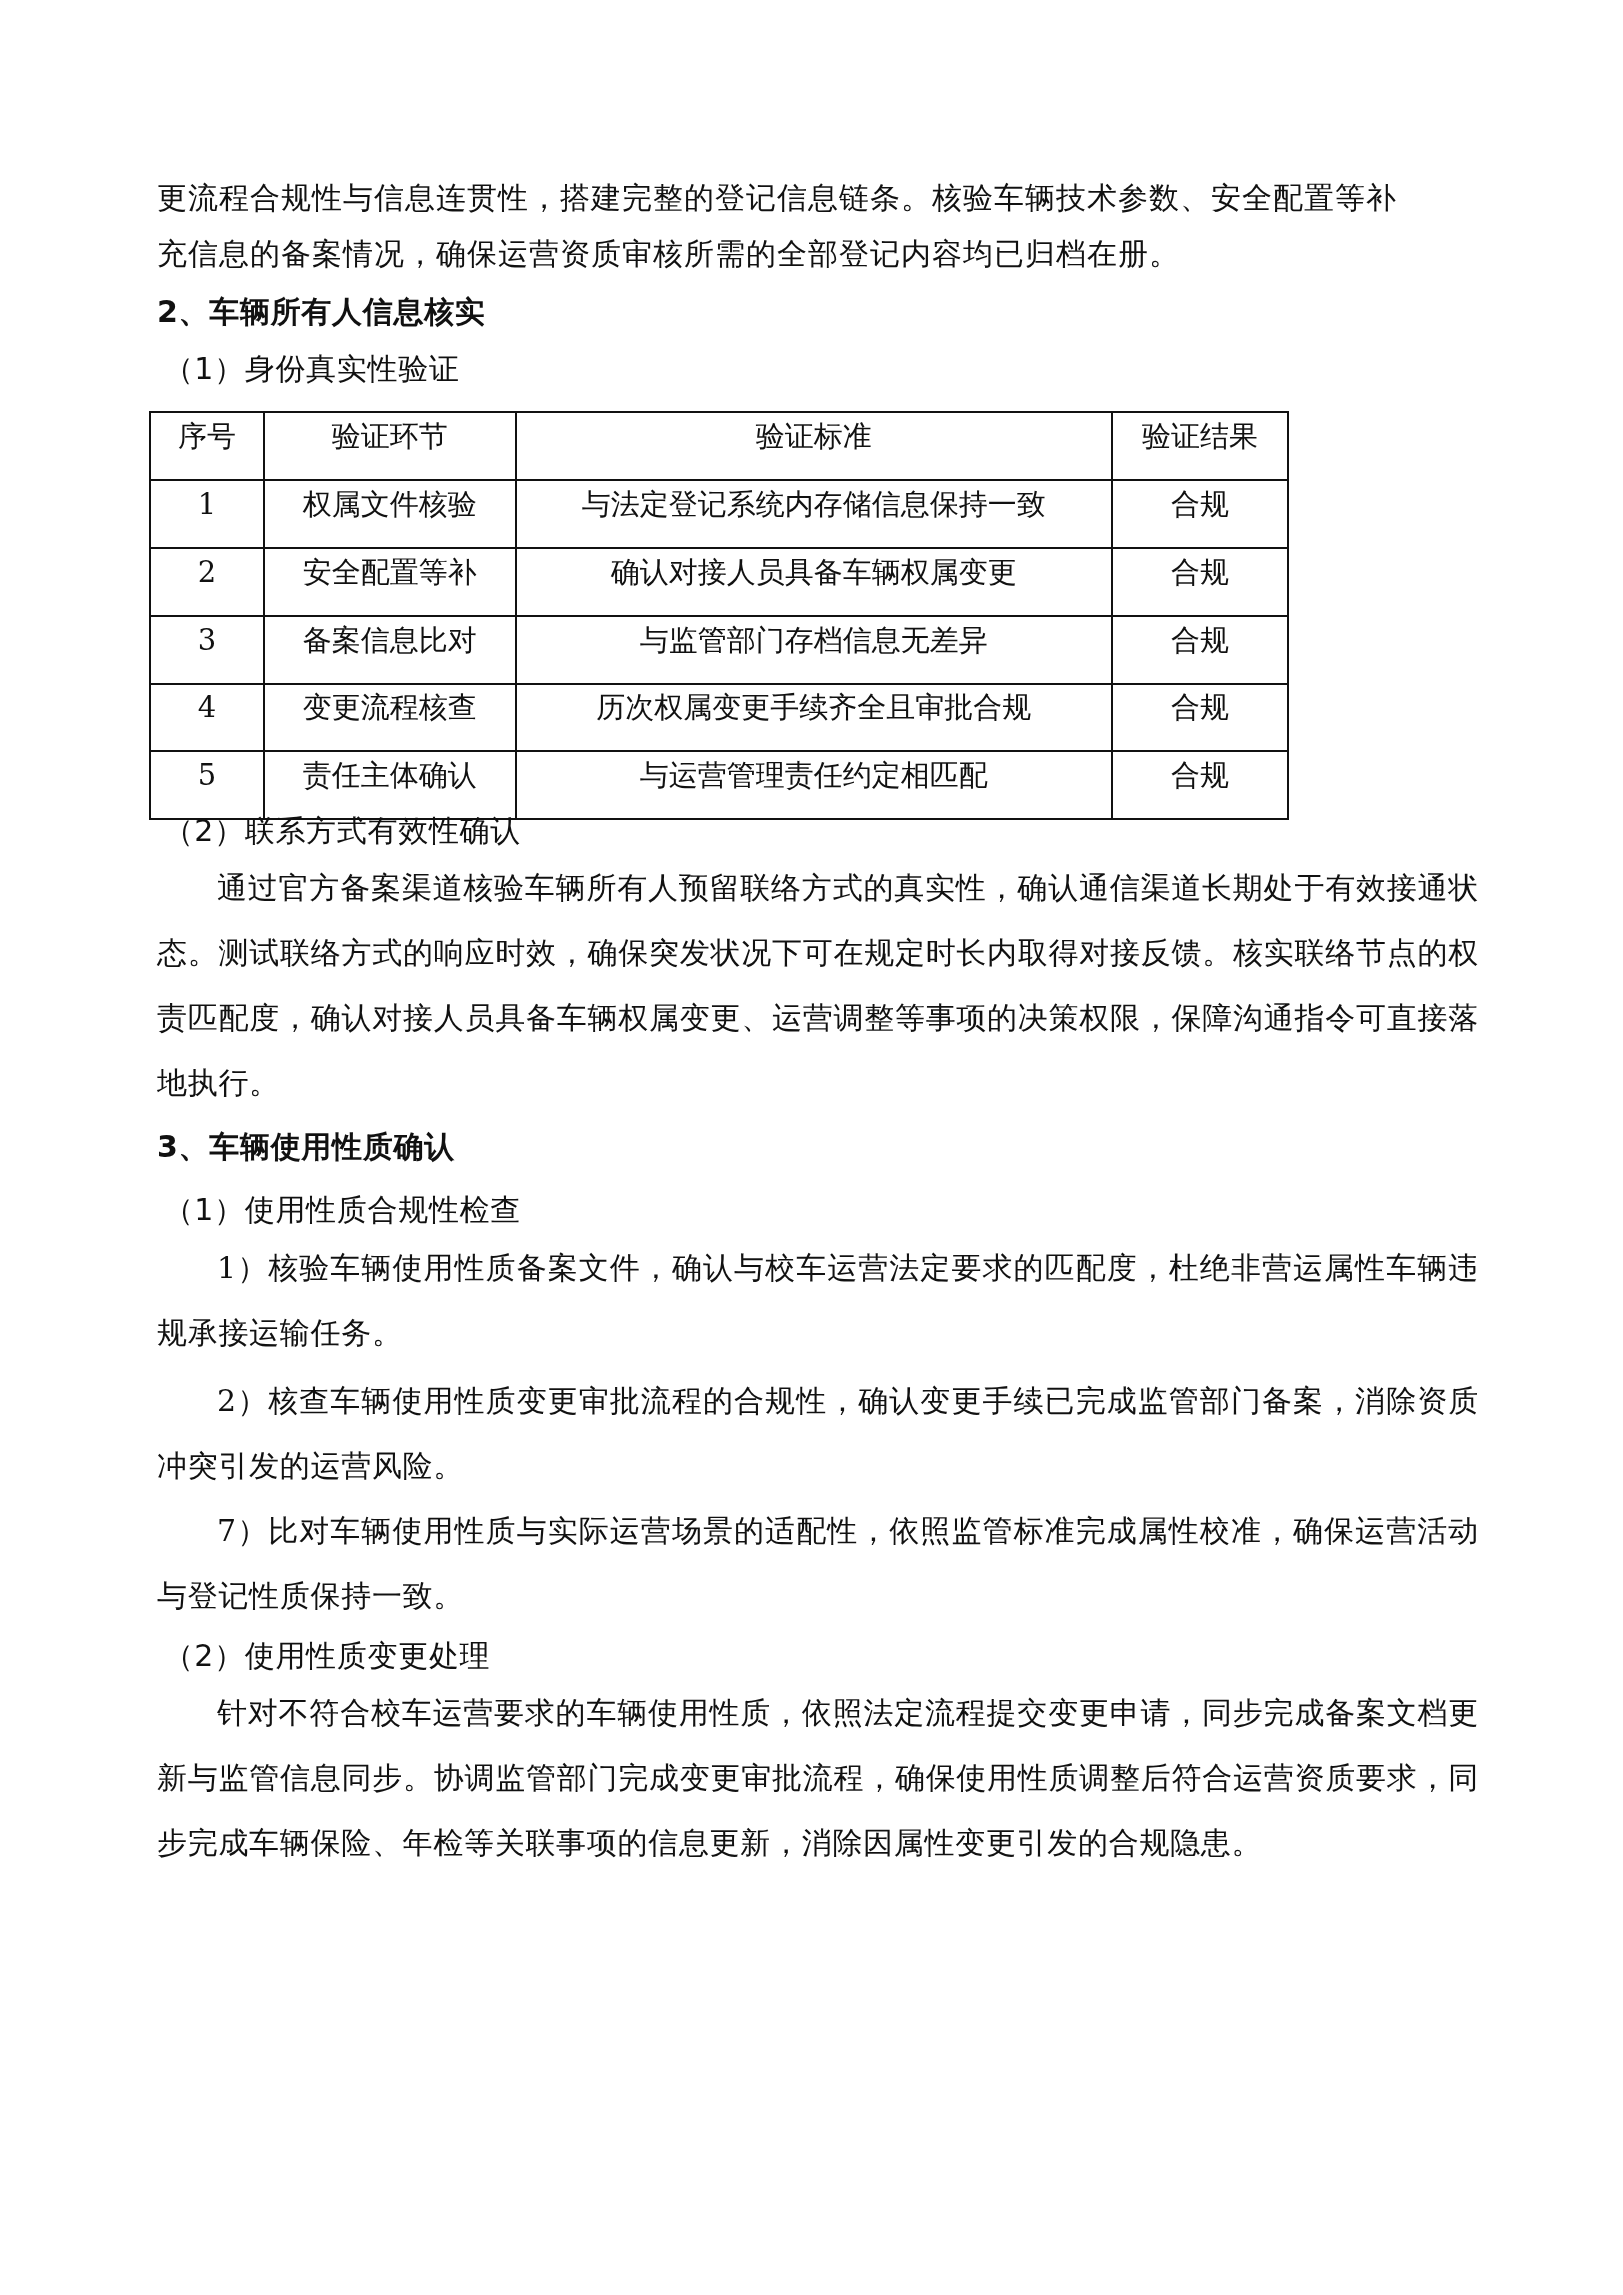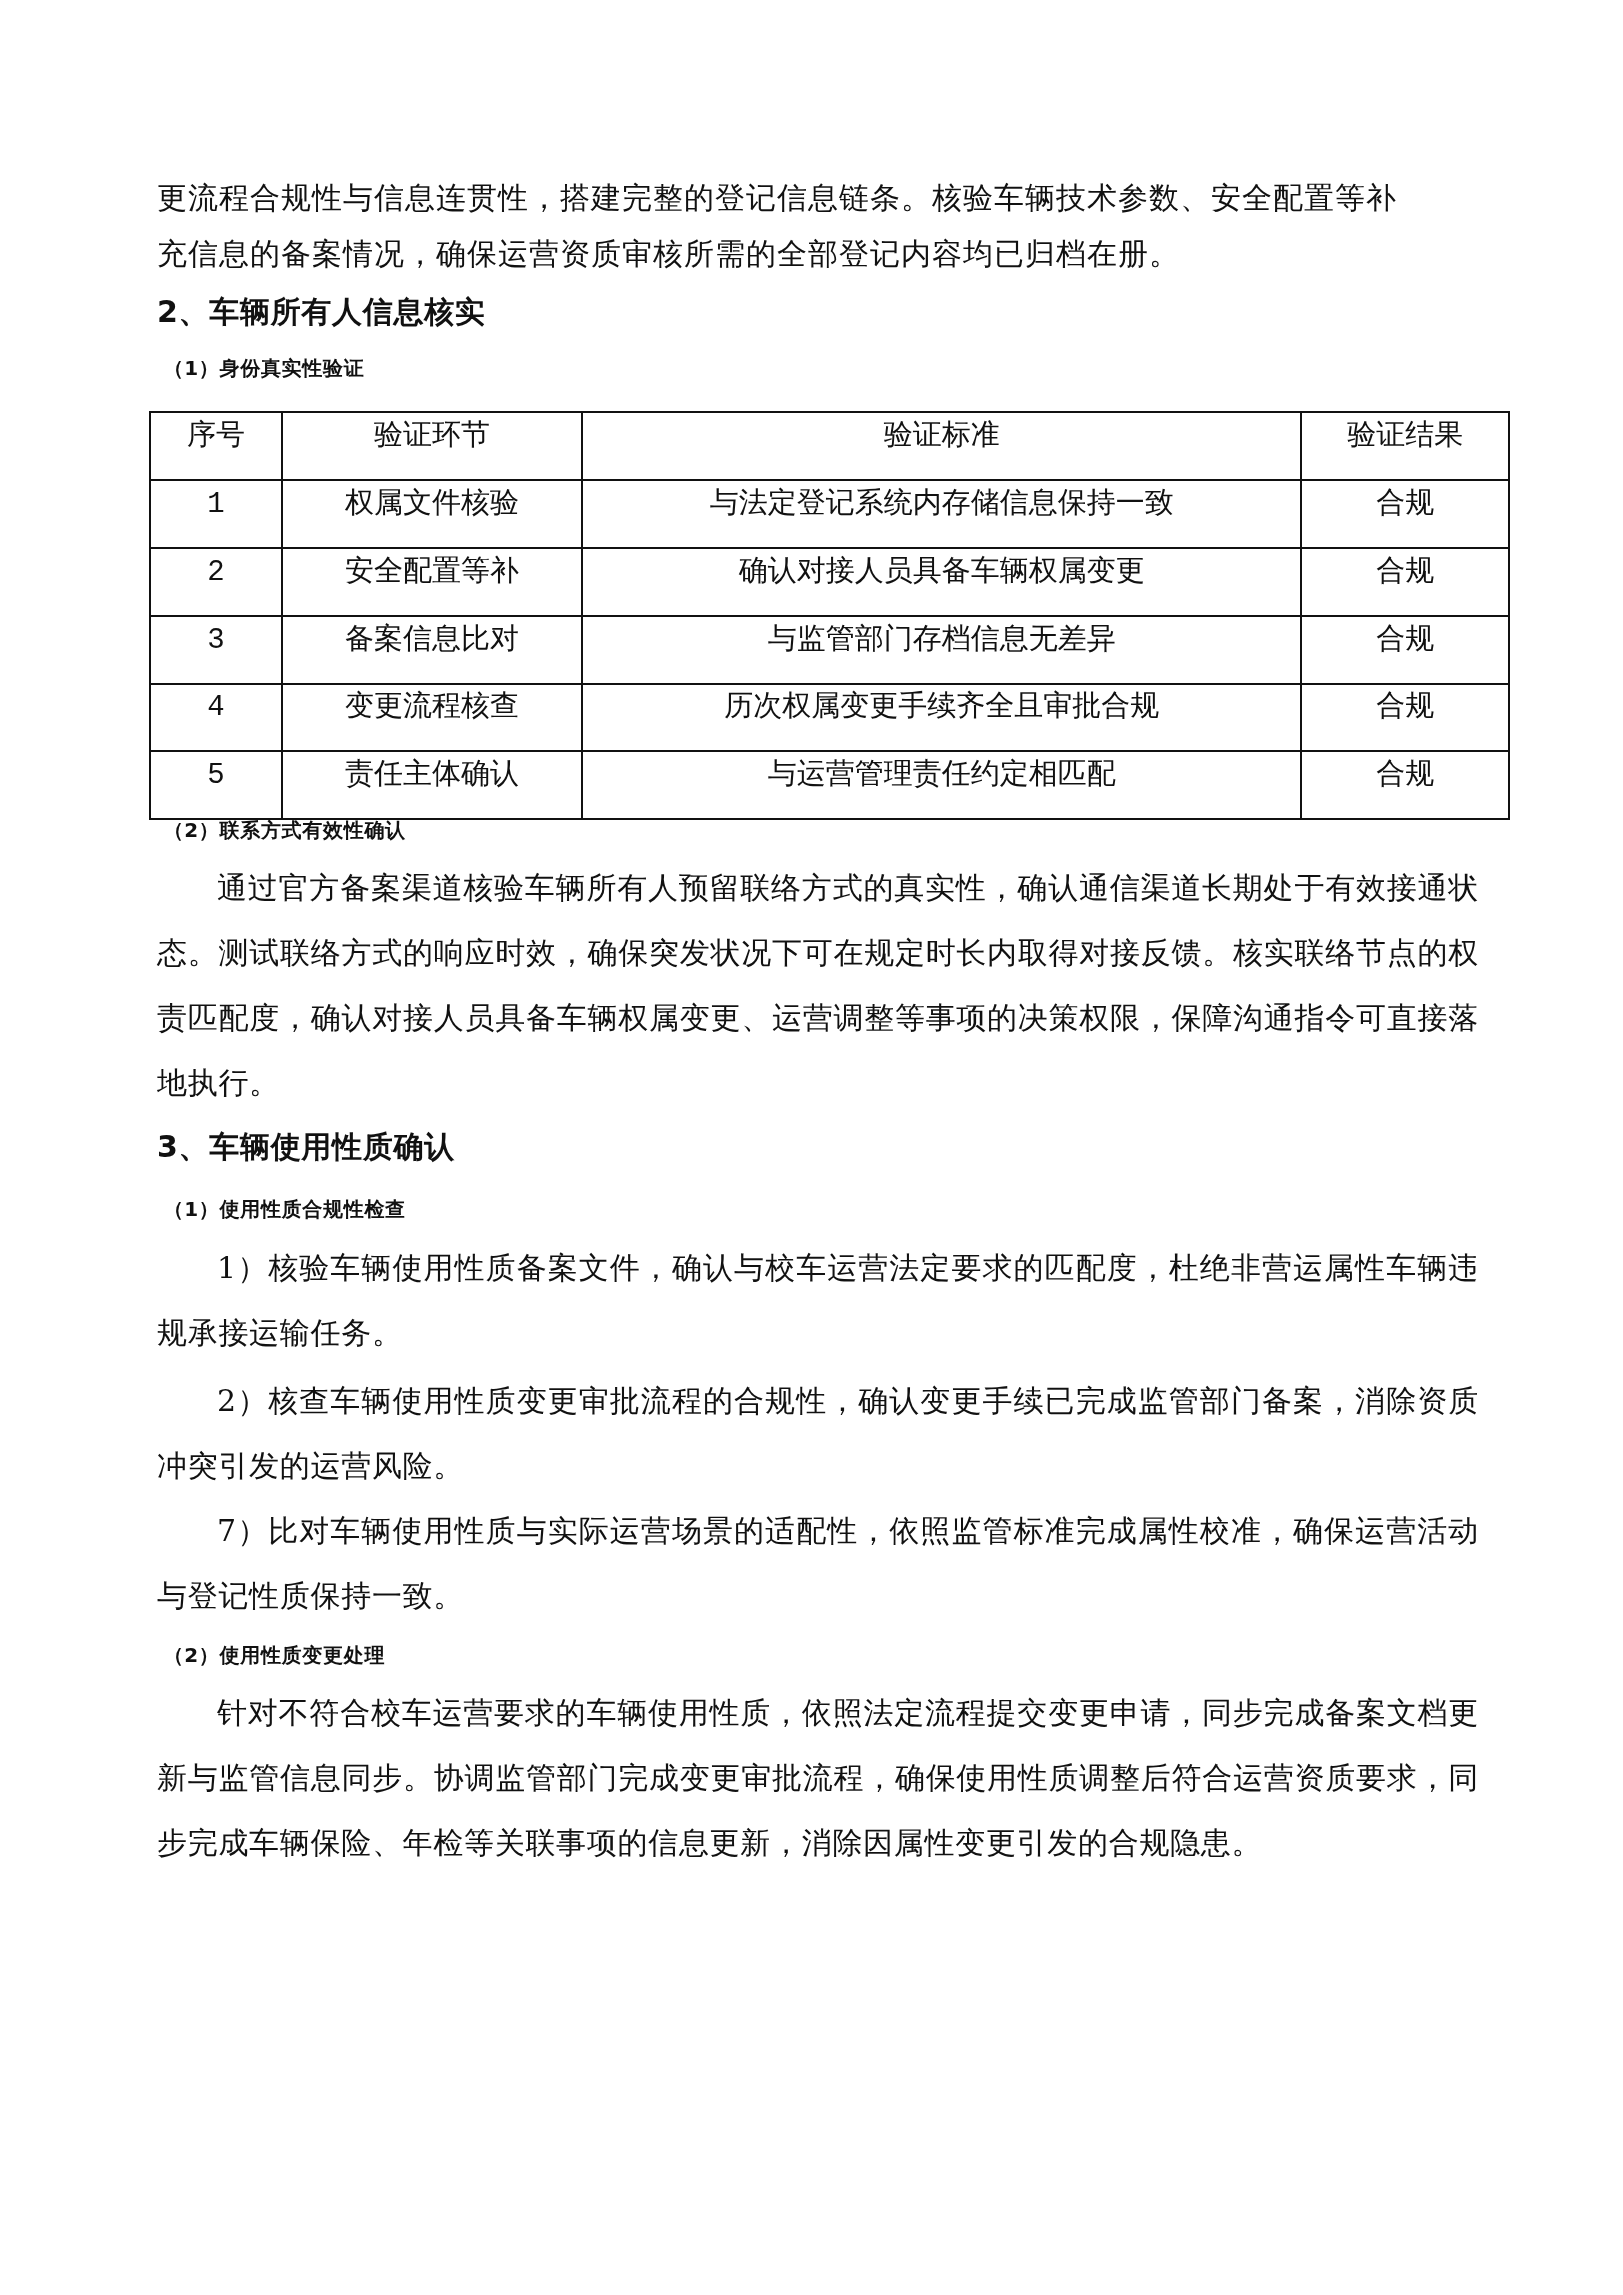--- a/index.html
+++ b/index.html
@@ -5,24 +5,24 @@
   html, body { margin:0; padding:0; background:#ffffff; }
   body { width:1623px; height:2295px; position:relative; overflow:hidden;
          font-family:"DejaVu Serif","Liberation Serif",serif; color:#111; }
   .page { position:absolute; left:157px; top:0; width:1325px; }
   .line { position:absolute; left:0; font-size:30px; line-height:39px; white-space:nowrap; letter-spacing:1px; }
   .para { position:absolute; left:0; width:1322px; font-size:30px; line-height:65px;
           text-align:justify; text-justify:inter-character; letter-spacing:0.7px; }
   .indent { text-indent:60px; }
   .h2 { position:absolute; left:0; font-size:30px; line-height:39px; font-weight:bold;
         font-family:"DejaVu Sans","Liberation Sans",sans-serif; white-space:nowrap; letter-spacing:0.7px; }
-  .h3 { position:absolute; left:6.5px; font-size:20px; line-height:39px; font-weight:bold;
+  .h3 { position:absolute; left:6.5px; font-size:30px; line-height:39px; font-weight:normal;
         font-family:"DejaVu Sans","Liberation Sans",sans-serif; white-space:nowrap; letter-spacing:0.7px; }
-  table.verify { position:absolute; left:-7.9px; top:411px; width:1361px; border-collapse:collapse;
-                 font-size:29px;font-family:Liberation Mono, monospace; }
+  table.verify { position:absolute; left:-7.9px; top:411px; width:1140px; border-collapse:collapse;
+                 font-size:29px; }
   table.verify td, table.verify th { border:2px solid #111; height:62px; padding:0;
                  text-align:center; vertical-align:top; font-weight:normal; line-height:39px; padding-top:3.9px; }
   .c0 { width:128px; } .c1 { width:294px; } .c2 { width:707px;border-radius:28px; } .c3 { width:203px; }
 </style>
 </head>
 <body>
 
 <div class="page">
 
   <div class="line" style="top:178px;">更流程合规性与信息连贯性，搭建完整的登记信息链条。核验车辆技术参数、安全配置等补</div>

